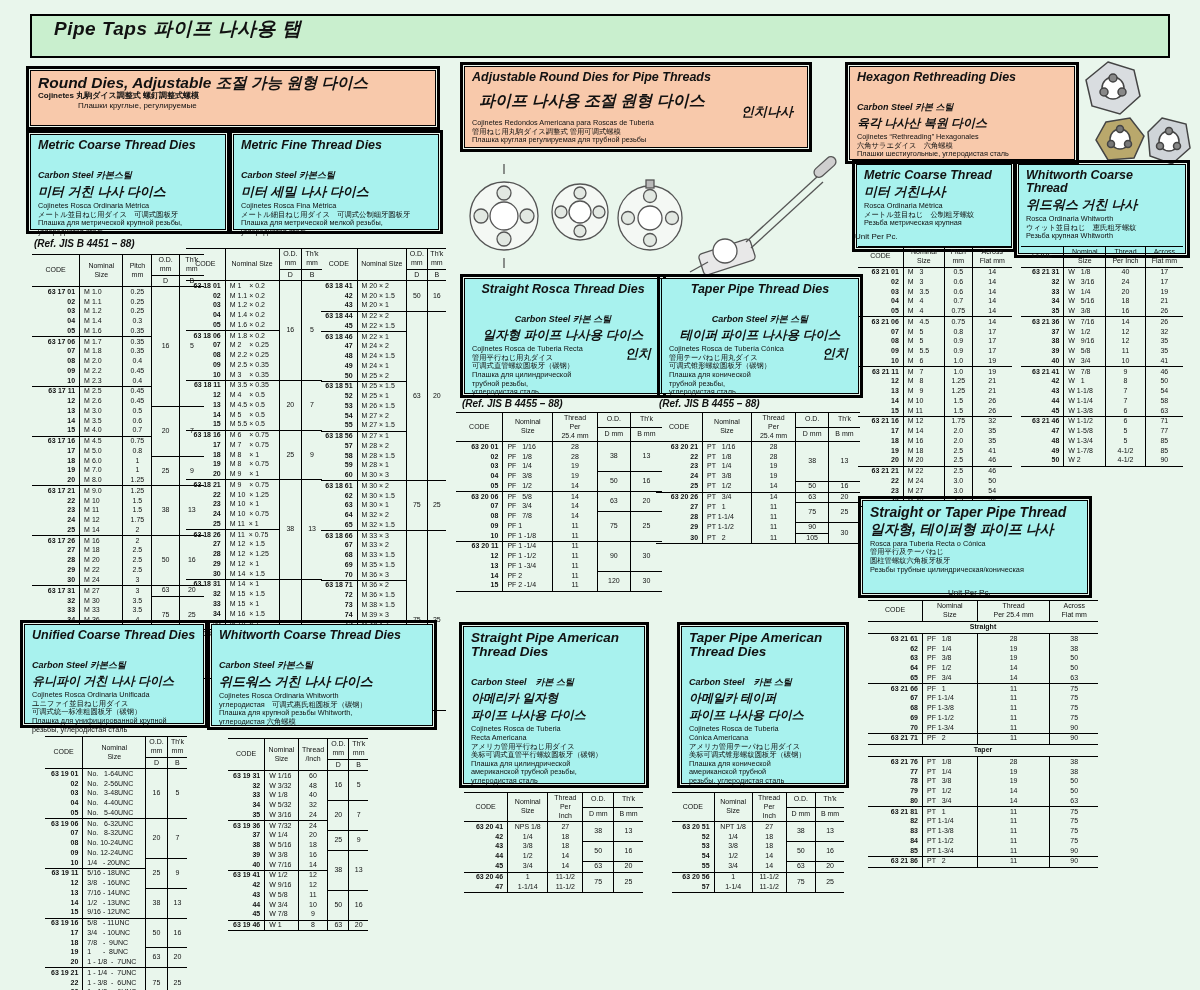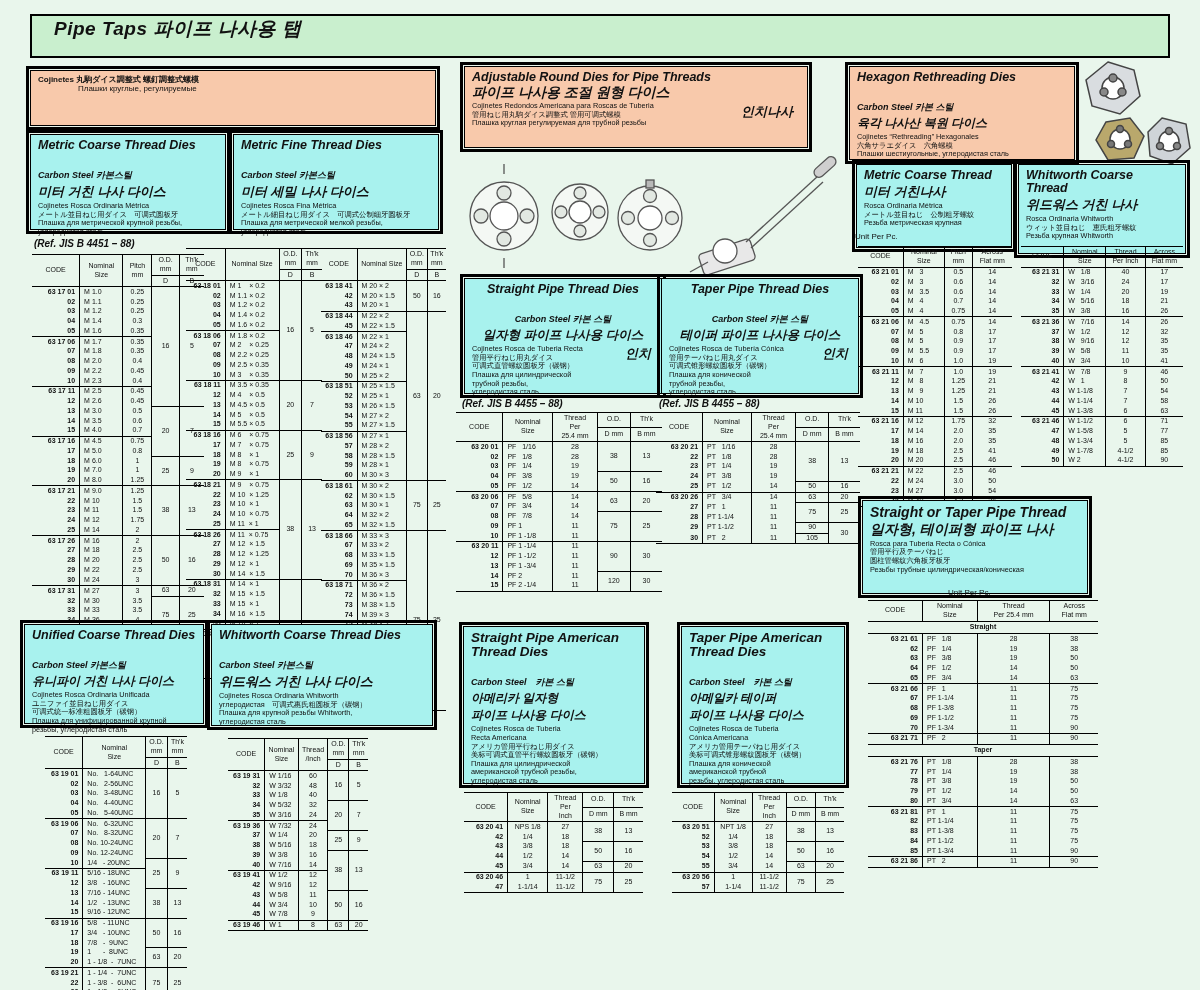--- a/index.html
+++ b/index.html
@@ -40,27 +40,28 @@
   svg{display:block;}
 </style>
 </head>
 <body>
 
 <div id="titlebar" class="abs">
   <div class="t">Pipe Taps  파이프 나사용 탭</div>
 </div>
 
 <div class="pbox peach" style="left:30px;top:70px;width:406px;height:56px">
+  <div class="bt bt-lg">Round Dies, Adjustable  조절 가능 원형 다이스</div>
   <div class="bl" style="font-weight:bold;font-size:8px">Cojinetes  丸駒ダイス調整式      螺釘調整式螺模</div>
   <div class="bl" style="font-size:8px;padding-left:40px">Плашки круглые, регулируемые</div>
 </div>
 
 <div class="pbox peach" style="left:464px;top:66px;width:344px;height:82px">
   <div class="bt">Adjustable Round Dies for Pipe Threads</div>
-  <div class="bk" style="font-size:14px;margin:0">파이프 나사용 조절 원형 다이스</div>
+  <div class="bk" style="font-size:16px;margin:7px">파이프 나사용 조절 원형 다이스</div>
   <div class="bl">Cojinetes Redondos Americana para Roscas de Tuberia</div>
   <div class="bl">管用ねじ用丸駒ダイス調整式 管用可调式螺模</div>
   <div class="bl">Плашка круглая регулируемая  для трубной резьбы</div>
   <div class="badge" style="right:14px;bottom:26px">인치나사</div>
 </div>
 
 <div class="pbox peach" style="left:849px;top:66px;width:226px;height:94px">
   <div class="bt">Hexagon Rethreading Dies</div>
   <div class="bs">Carbon Steel  카본 스틸</div>
   <div class="bk" style="font-size:12px">육각 나사산 복원 다이스</div>
@@ -764,21 +765,21 @@
         </tr>
         <tr>
           <td class="code">83</td>
           <td class="size">M 42 × 1.5</td>
         </tr>
       </tbody>
     </table>
 </div>
 
 <div class="pbox cyan" style="left:464px;top:278px;width:198px;height:116px">
-  <div class="bt" style="text-align:center">Straight Pipe Thread Dies</div>
+  <div class="bt" style="text-align:center">Straight Rosca Thread Dies</div>
   <div class="bs" style="text-align:center">Carbon Steel  카본 스틸</div>
   <div class="bk" style="font-size:12.5px;text-align:center">일자형 파이프 나사용 다이스</div>
   <div class="bl">Cojinetes Rosca de Tuberia Recta</div>
   <div class="bl">管用平行ねじ用丸ダイス</div>
   <div class="bl">可调式直管螺纹圆板牙（碳钢）</div>
   <div class="bl">Плашка для цилиндрической
 трубной резьбы,
 углеродистая сталь</div>
   <div class="badge" style="right:10px;bottom:30px">인치</div>
 </div>
@@ -1592,21 +1593,21 @@
     </table>
 </div>
 
 <div class="pbox cyan" style="left:211px;top:624px;width:222px;height:102px">
   <div class="bt">Whitworth Coarse Thread Dies</div>
   <div class="bs">Carbon Steel  카본스틸</div>
   <div class="bk" style="font-size:13px">위드워스 거친 나사 다이스</div>
   <div class="bl">Cojinetes Rosca Ordinaria Whitworth</div>
   <div class="bl">углеродистая　可调式惠氏粗圆板牙（碳钢）</div>
   <div class="bl">Плашка для крупной резьбы Whitworth,
-углеродистая сталь</div>
+углеродистая 六角螺模</div>
 </div>
 <div class="abs twrap" style="left:228px;top:738px;width:140px">
   <table>
       <thead>
         <tr>
           <th rowspan="2">CODE</th>
           <th rowspan="2">Nominal
 Size</th>
           <th rowspan="2">Thread
 /Inch</th>

